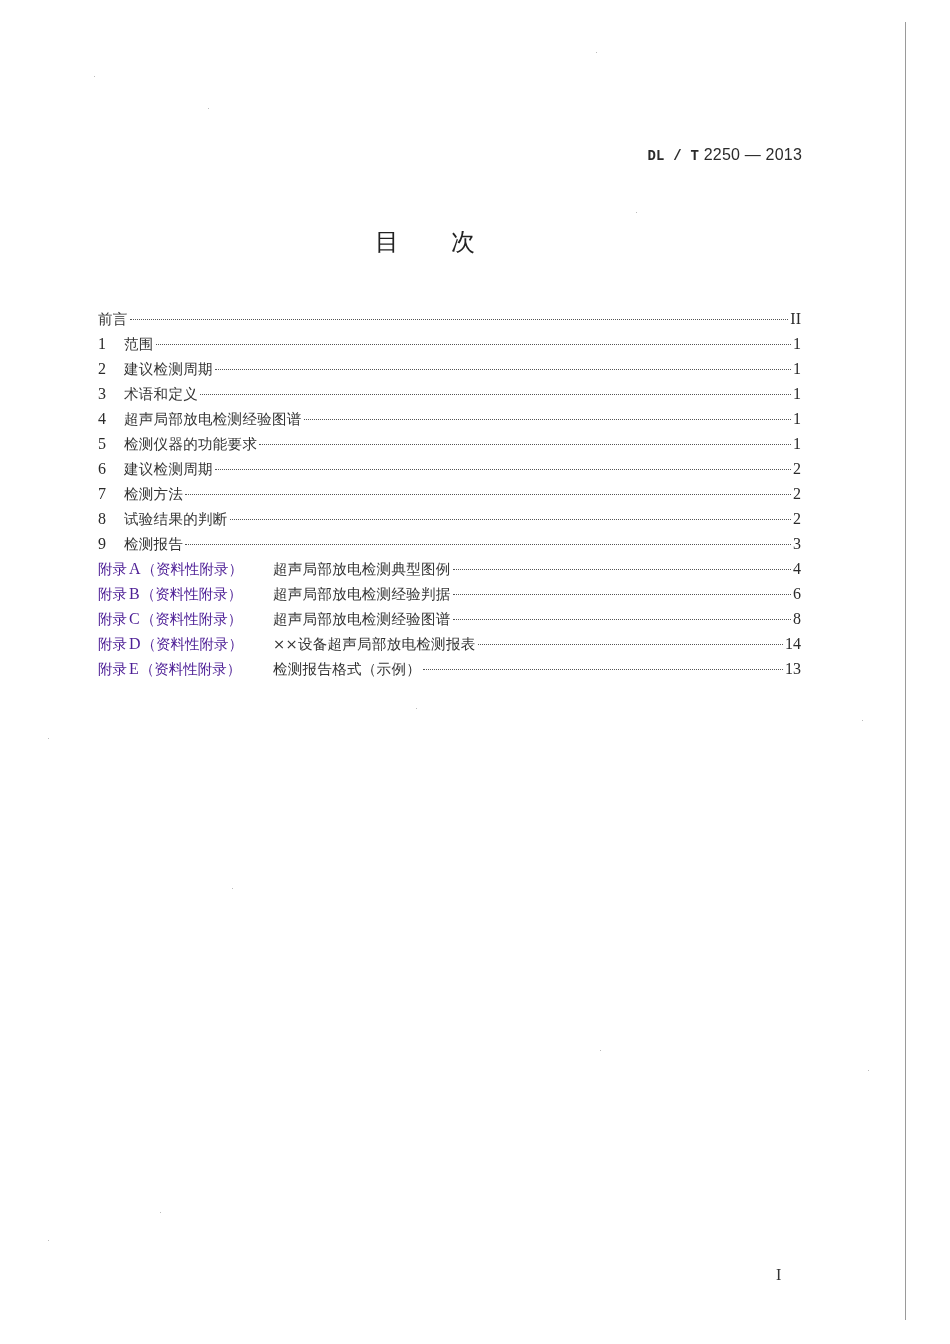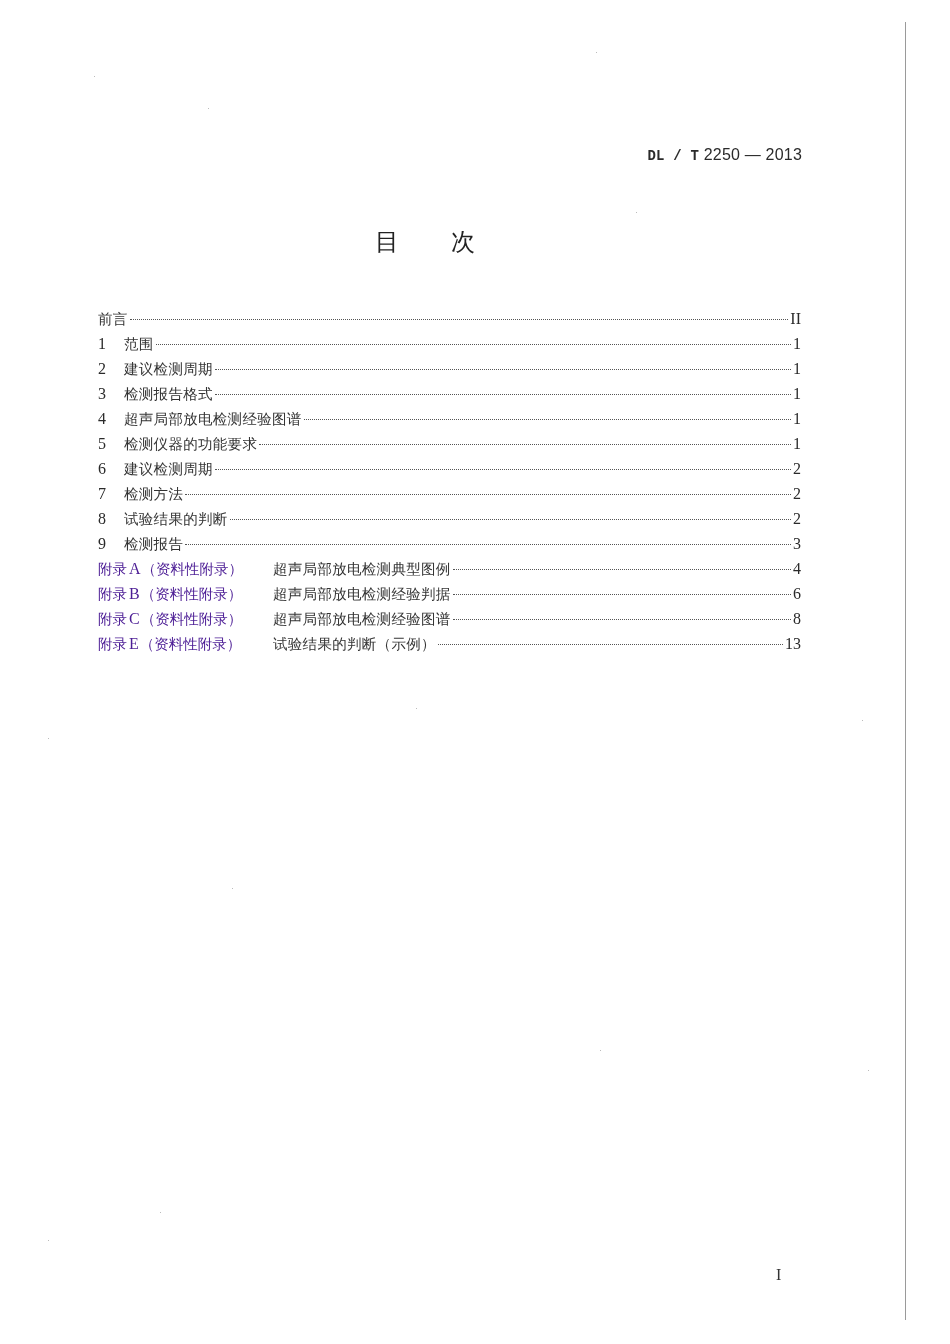--- a/index.html
+++ b/index.html
@@ -146,21 +146,21 @@
     <span class="toc-page">1</span>
   </li>
   <li class="toc-row">
     <span class="toc-num">2</span>
     <span class="toc-label">建议检测周期</span>
     <span class="toc-leader"></span>
     <span class="toc-page">1</span>
   </li>
   <li class="toc-row">
     <span class="toc-num">3</span>
-    <span class="toc-label">检测报告格式</span>
+    <span class="toc-label">术语和定义</span>
     <span class="toc-leader"></span>
     <span class="toc-page">1</span>
   </li>
   <li class="toc-row">
     <span class="toc-num">4</span>
     <span class="toc-label">超声局部放电检测经验图谱</span>
     <span class="toc-leader"></span>
     <span class="toc-page">1</span>
   </li>
   <li class="toc-row">
@@ -206,22 +206,28 @@
     <span class="toc-leader"></span>
     <span class="toc-page">6</span>
   </li>
   <li class="toc-row">
     <span class="toc-appx-prefix"><span>附录</span><span class="toc-appx-letter">C</span><span>（资料性附录）</span></span>
     <span class="toc-label">超声局部放电检测经验图谱</span>
     <span class="toc-leader"></span>
     <span class="toc-page">8</span>
   </li>
   <li class="toc-row">
+    <span class="toc-appx-prefix"><span>附录</span><span class="toc-appx-letter">D</span><span>（资料性附录）</span></span>
+    <span class="toc-label">××设备超声局部放电检测报表</span>
+    <span class="toc-leader"></span>
+    <span class="toc-page">14</span>
+  </li>
+  <li class="toc-row">
     <span class="toc-appx-prefix"><span>附录</span><span class="toc-appx-letter">E</span><span>（资料性附录）</span></span>
-    <span class="toc-label">试验结果的判断（示例）</span>
+    <span class="toc-label">检测报告格式（示例）</span>
     <span class="toc-leader"></span>
     <span class="toc-page">13</span>
   </li>
 </ul>
 
 <div class="page-number">I</div>
 
 <div class="speck" style="left:94px;top:76px;"></div>
 <div class="speck" style="left:208px;top:108px;"></div>
 <div class="speck" style="left:596px;top:52px;"></div>

